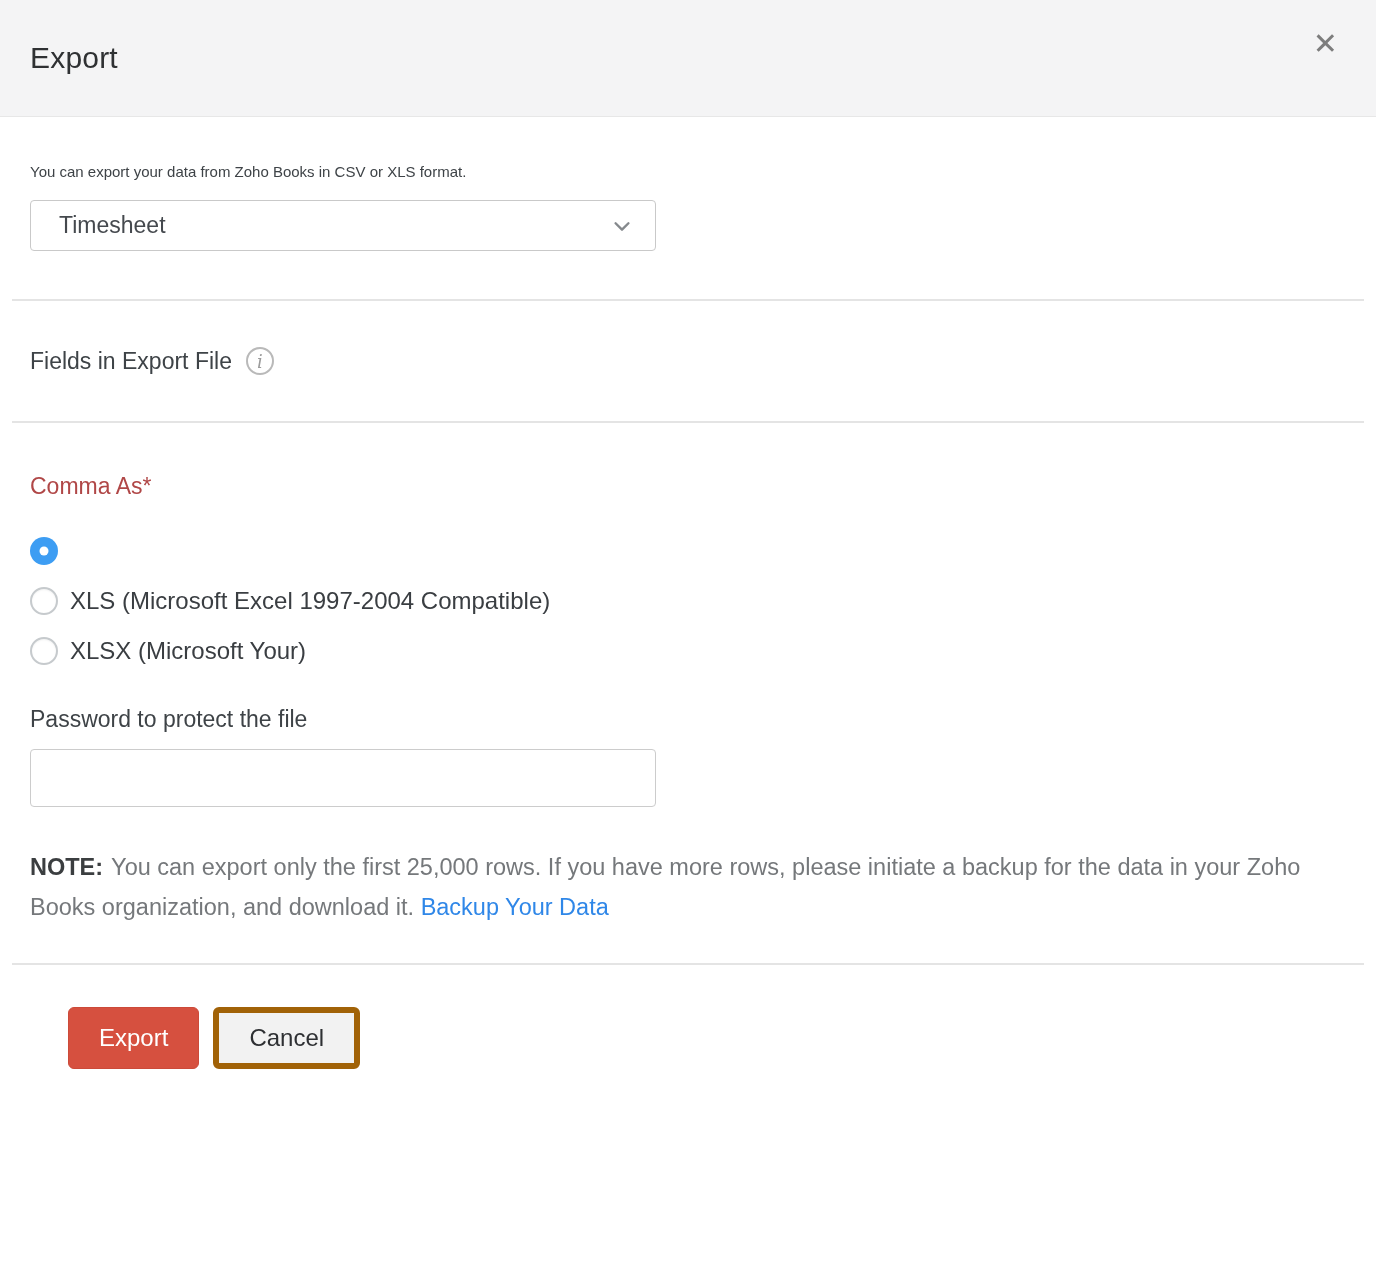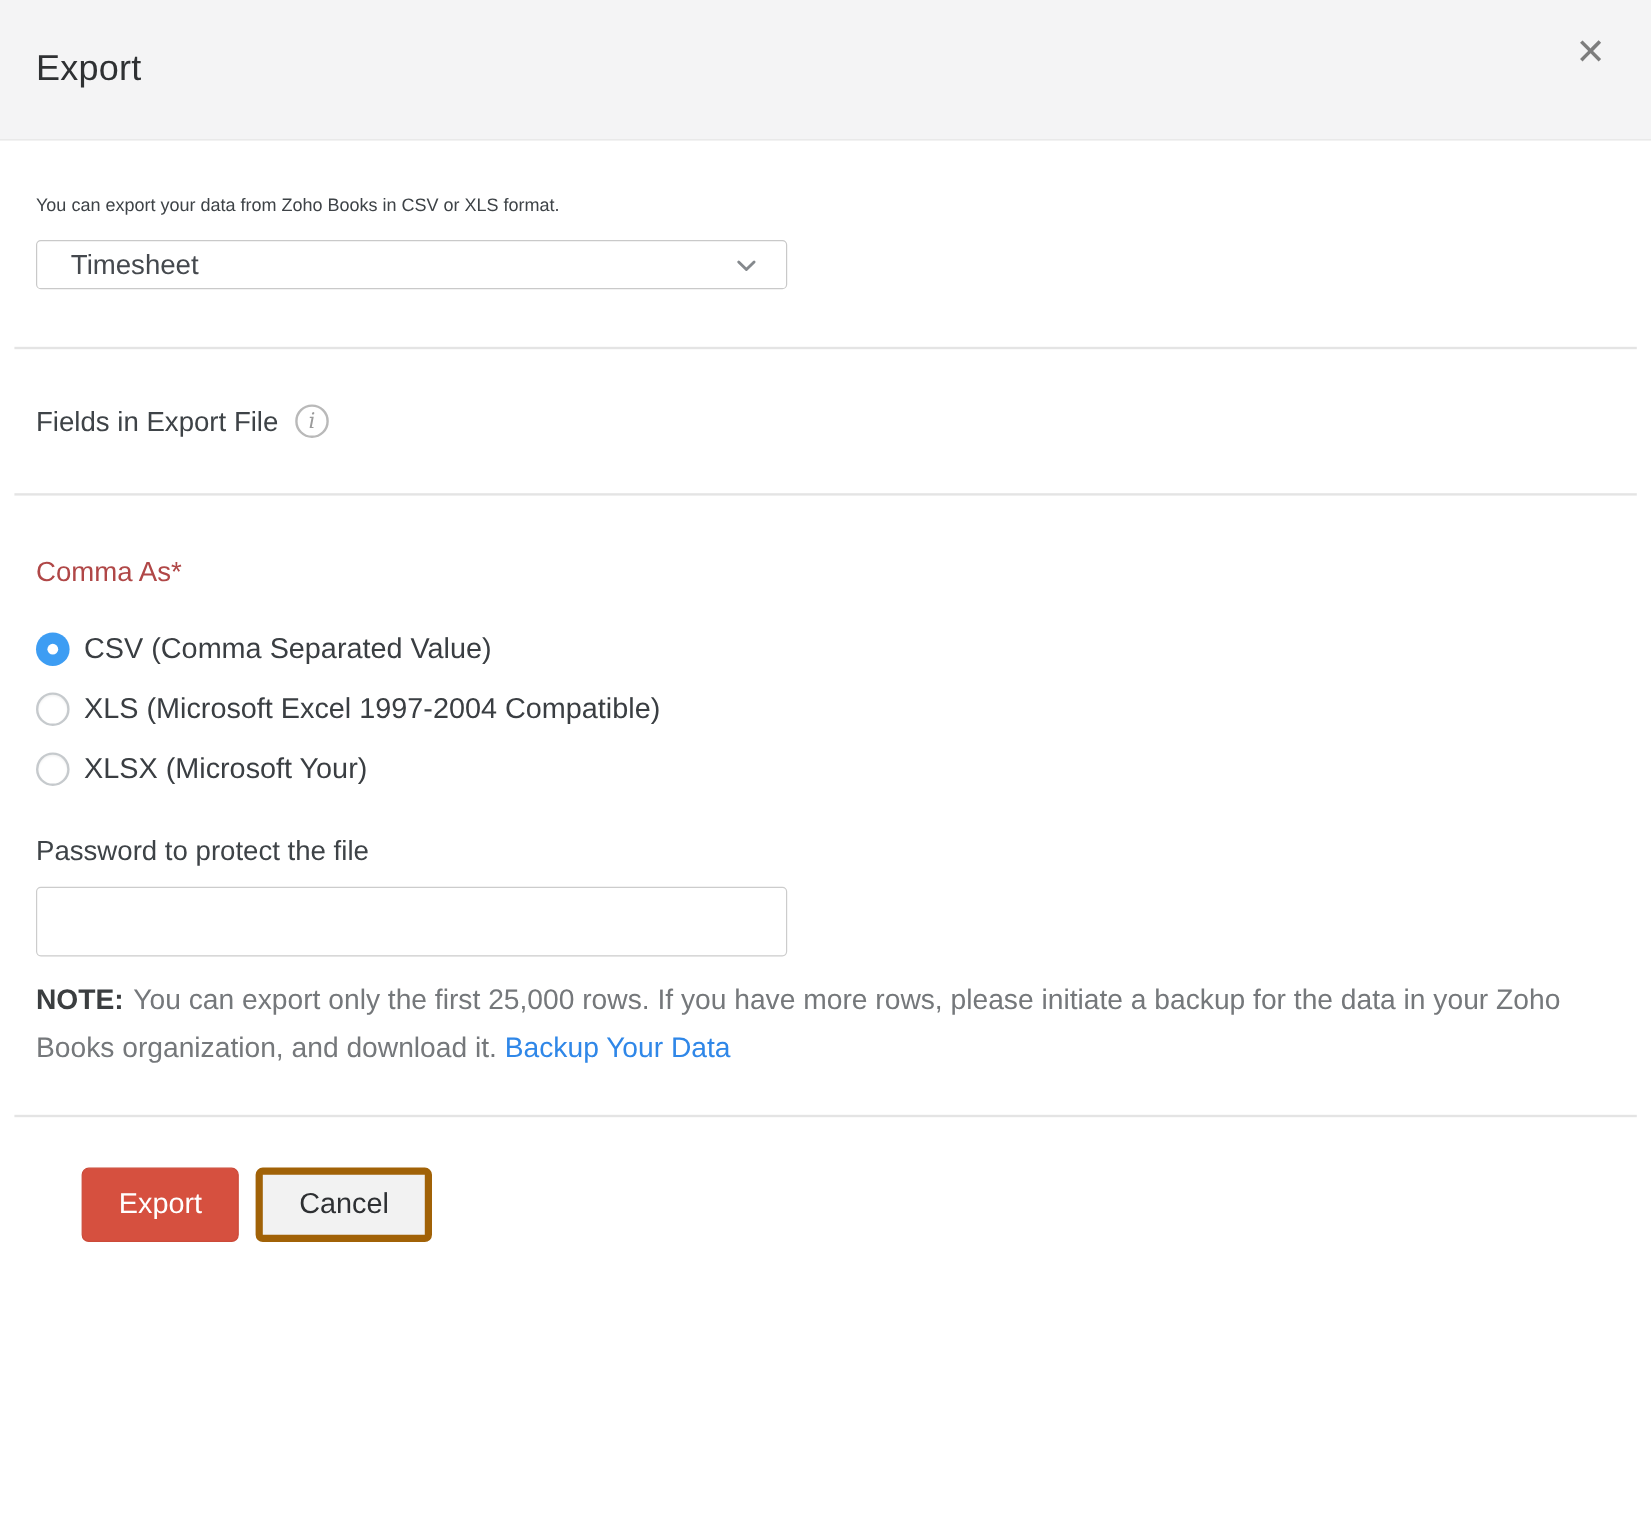--- a/index.html
+++ b/index.html
@@ -49,21 +49,21 @@
     color: #3e4347;
     display: flex;
     align-items: center;
     gap: 10px;
   }
   .field-label.required { color: #b04747; }
   .select-module-label { margin-top: 56px; }
   
   .select-box {
     margin-top: 20px;
-    height: 41px;
+    height: 51px;
     border: 1px solid #c9c9c9;
     border-radius: 4px;
     background: #ffffff;
     display: flex;
     align-items: center;
     justify-content: space-between;
     padding: 0 22px 0 28px;
     cursor: pointer;
   }
   .select-box .select-value { font-size: 23px; color: #45494e; }
@@ -137,21 +137,21 @@
     height: 58px;
     border: 1px solid #cccccc;
     border-radius: 4px;
     font-size: 23px;
     color: #3e4347;
     padding: 0 20px;
     outline: none;
     font-family: inherit;
   }
   .note {
-    margin-top: 16px;
+    margin-top: 40px;
     font-size: 23.5px;
     line-height: 40px;
     color: #75787b;
     max-width: 1310px;
   }
   .note .note-prefix { color: #3b3e40; font-weight: 700; margin-right: 8px; }
   .note .note-link { color: #2f87e8; cursor: pointer; text-decoration: none; }
   
   .footer { margin-top: 42px; padding-left: 68px; display: flex; gap: 14px; }
   .btn {
@@ -205,21 +205,20 @@
     </div>
 
 
     <hr class="divider divider-2">
 
     <div class="row field-label required export-as-label">Comma As*</div>
 
     <div class="row radio-group">
       <div class="radio-row checked">
         <span class="radio-circle"></span>
-        <span class="radio-label">CSV (Comma Separated Value)</span>
       </div>
       <div class="radio-row">
         <span class="radio-circle"></span>
         <span class="radio-label">XLS (Microsoft Excel 1997-2004 Compatible)</span>
       </div>
       <div class="radio-row">
         <span class="radio-circle"></span>
         <span class="radio-label">XLSX (Microsoft Your)</span>
       </div>
     </div>

